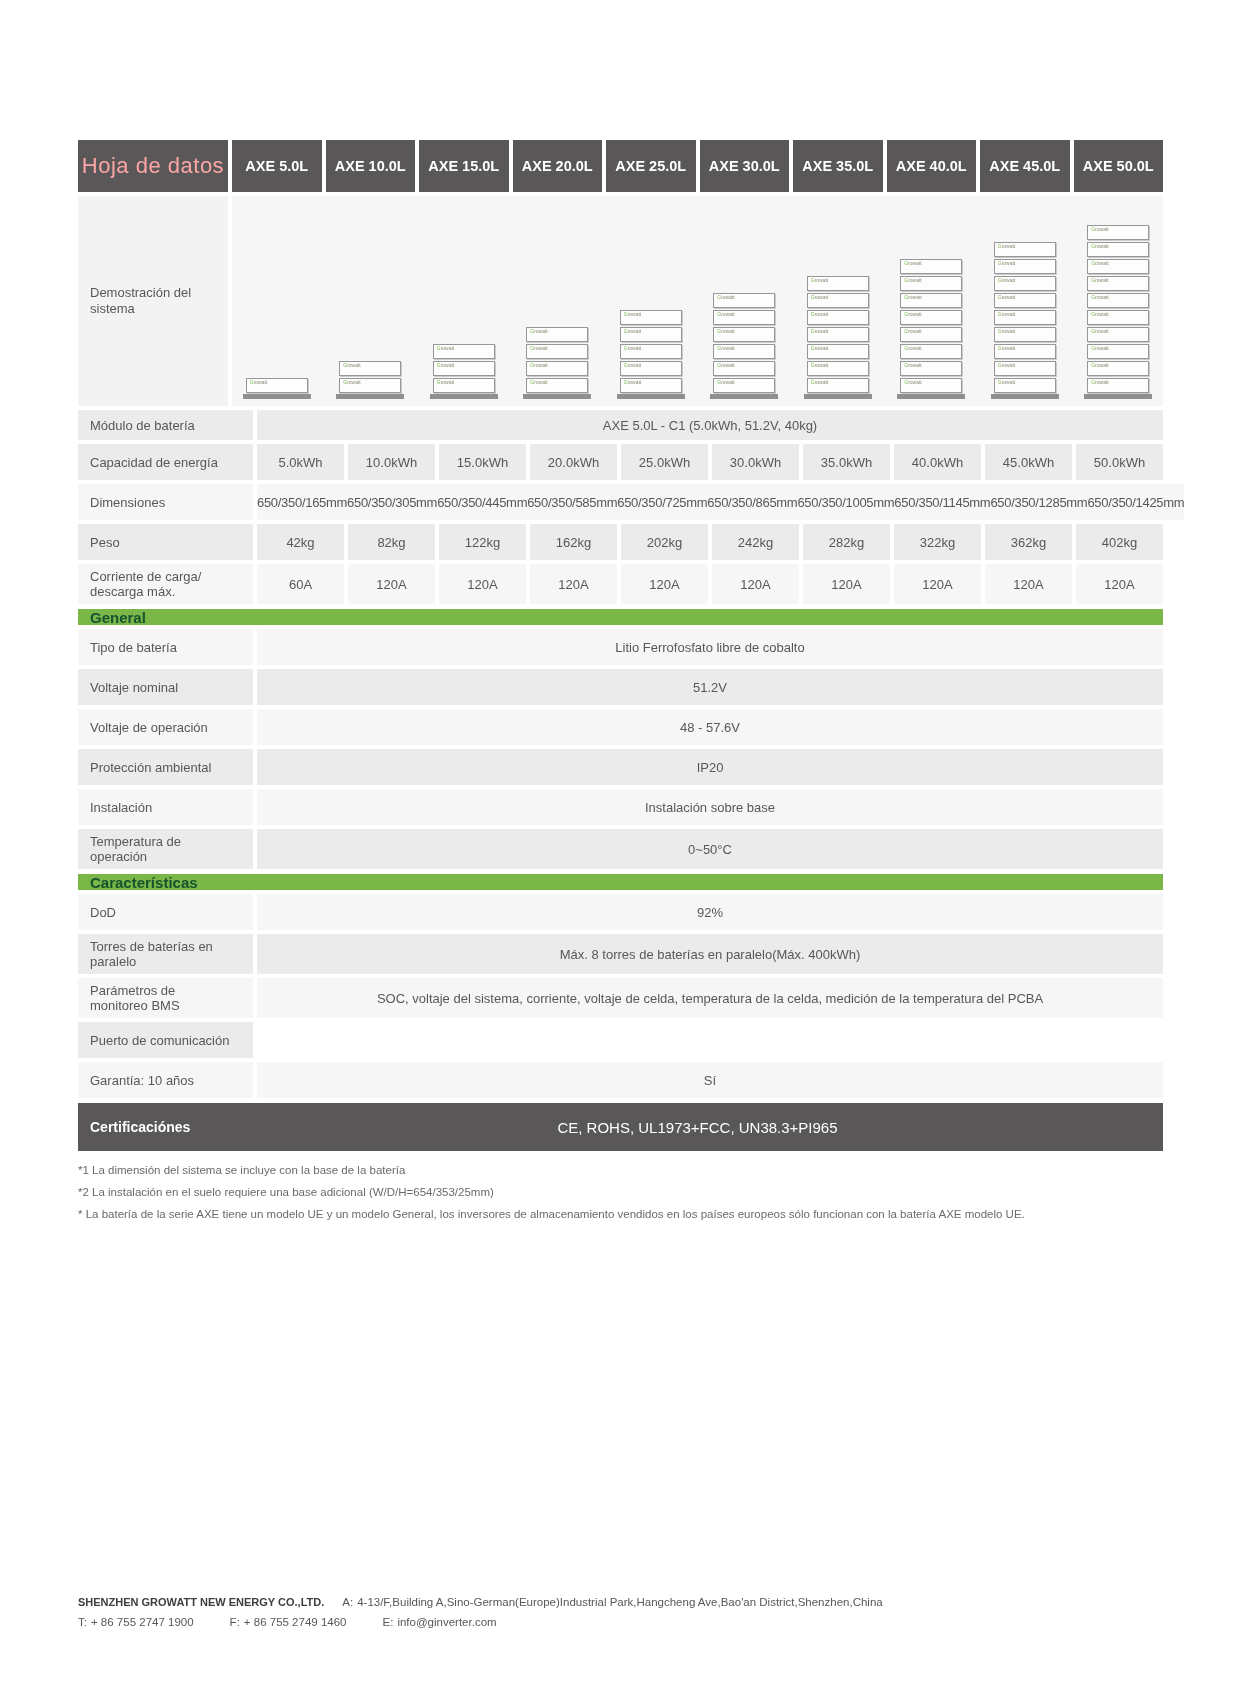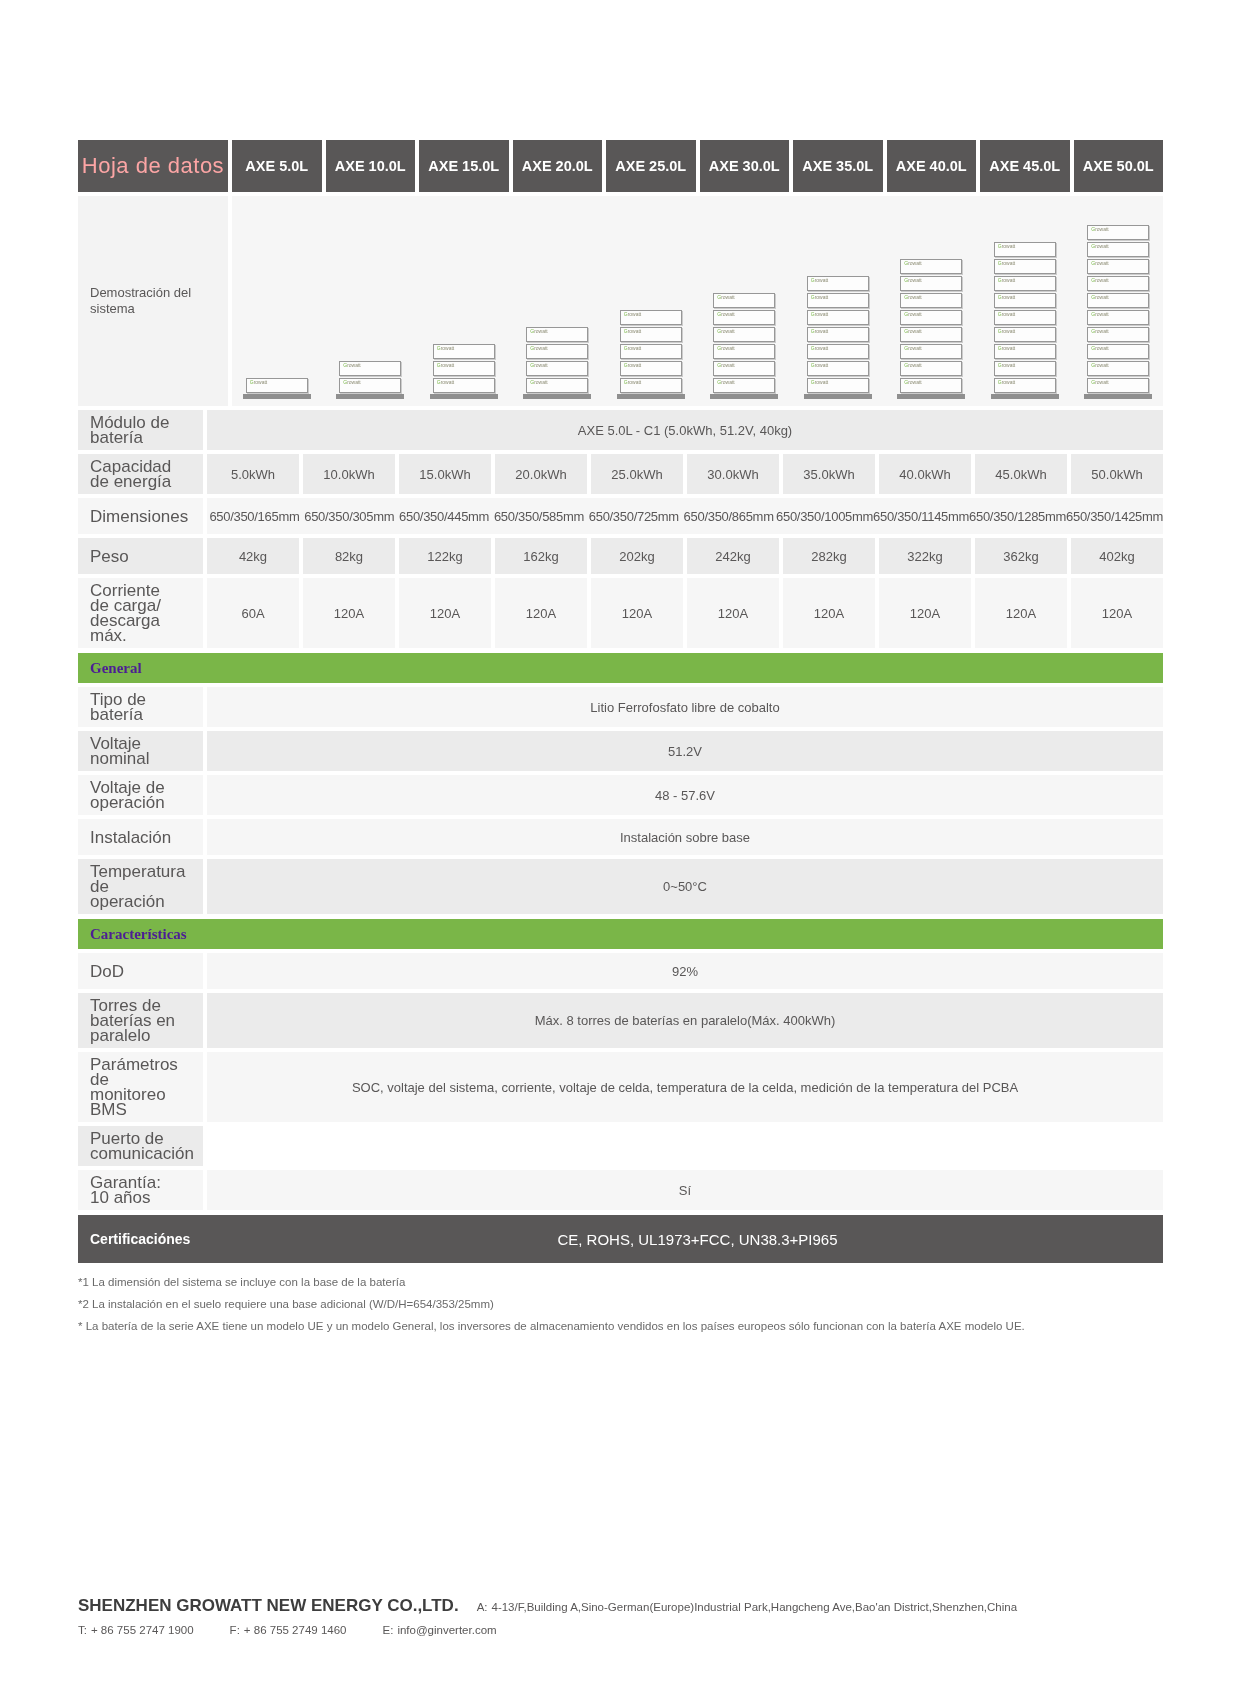--- a/index.html
+++ b/index.html
@@ -34,51 +34,51 @@
     width:62px; height:15px; flex:none; background:#fdfdfd; border:1px solid #979797;
     margin-top:2px; padding:1px 0 0 3px; box-shadow:1px 1px 0 #cccccc;
   }
   .mlabel { display:block; font-size:5px; line-height:5px; color:#8d8d75; }
   .mlabel::first-letter { color:#7ab648; }
   .tbase { width:68px; height:5px; flex:none; background:#8f8f8f; margin-top:1px; }
 
   
   .row { display:flex; gap:4px; margin-top:4px; min-height:36px; align-items:stretch; }
   .lcell {
-    width:125px; flex:none; display:flex; align-items:center;
-    padding:5px 20px 5px 12px; font-size:17px; line-height:15px;
+    width:175px; flex:none; display:flex; align-items:center;
+    padding:5px 20px 5px 12px; font-size:13px; line-height:15px;
   }
   .vals { flex:1; display:flex; gap:4px; }
   .vcell { flex:1; display:flex; align-items:center; justify-content:center; font-size:13px; text-align:center; }
   .vspan { flex:1; display:flex; align-items:center; justify-content:center; font-size:13px; text-align:center; }
   .seamless .vals { gap:0; }
   .small .vcell { font-size:13px; letter-spacing:-0.3px; white-space:nowrap; }
   .gray  .lcell, .gray  .vcell, .gray  .vspan { background:#ebebeb; }
   .light .lcell, .light .vcell, .light .vspan { background:#f6f6f6; }
   .row-modulo { min-height:30px; }
 
   
   .secbar {
-    height:30px; margin-top:5px; background:#7ab648; color:#4c1d95; font-weight:bold;
-    font-size:15px; display:flex; align-items:center; padding-left:12px;font-family:Liberation Serif, serif;
+    height:16px; margin-top:5px; background:#7ab648; color:#14532d; font-weight:bold;
+    font-size:15px; display:flex; align-items:center; padding-left:12px;
   }
 
   
   .cert-row { margin-top:5px; background:#595757; color:#fff; min-height:48px; display:flex; gap:4px; }
   .cert-label { width:150px; flex:none; display:flex; align-items:center; padding-left:12px; font-weight:bold; font-size:14px; }
   .cert-value { flex:1; display:flex; align-items:center; justify-content:center; font-size:15px; }
 
   
   .footnotes { margin-top:12px; }
   .fnote { margin-bottom:8px; font-size:11.5px; color:#6a6a6a; line-height:14px; }
 
   
   .footer { position:absolute; left:78px; top:1596px; width:1130px; font-size:11.5px; color:#595757; }
   .fline { display:flex; align-items:baseline; margin-bottom:8px; }
-  .company { font-weight:bold; font-size:17px; color:#3d3d3d; margin-right:18px; white-space:nowrap; }
+  .company { font-weight:bold; font-size:11px; color:#3d3d3d; margin-right:18px; white-space:nowrap; }
   .flabel { margin-right:4px; }
   .fitem { margin-right:36px; white-space:nowrap; }
 </style>
 </head>
 <body>
 
 <div class="page">
   <div class="content">
 
     <div class="header-row">
@@ -370,20 +370,24 @@
           <div class="lcell">Tipo de batería</div>
           <div class="vspan">Litio Ferrofosfato libre de cobalto</div>
         </div>
         <div class="row gray">
           <div class="lcell">Voltaje nominal</div>
           <div class="vspan">51.2V</div>
         </div>
         <div class="row light">
           <div class="lcell">Voltaje de operación</div>
           <div class="vspan">48 - 57.6V</div>
+        </div>
+        <div class="row gray">
+          <div class="lcell">Protección ambiental</div>
+          <div class="vspan">IP20</div>
         </div>
         <div class="row light">
           <div class="lcell">Instalación</div>
           <div class="vspan">Instalación sobre base</div>
         </div>
         <div class="row gray">
           <div class="lcell">Temperatura de operación</div>
           <div class="vspan">0~50°C</div>
         </div>
         <div class="secbar">Características</div>

